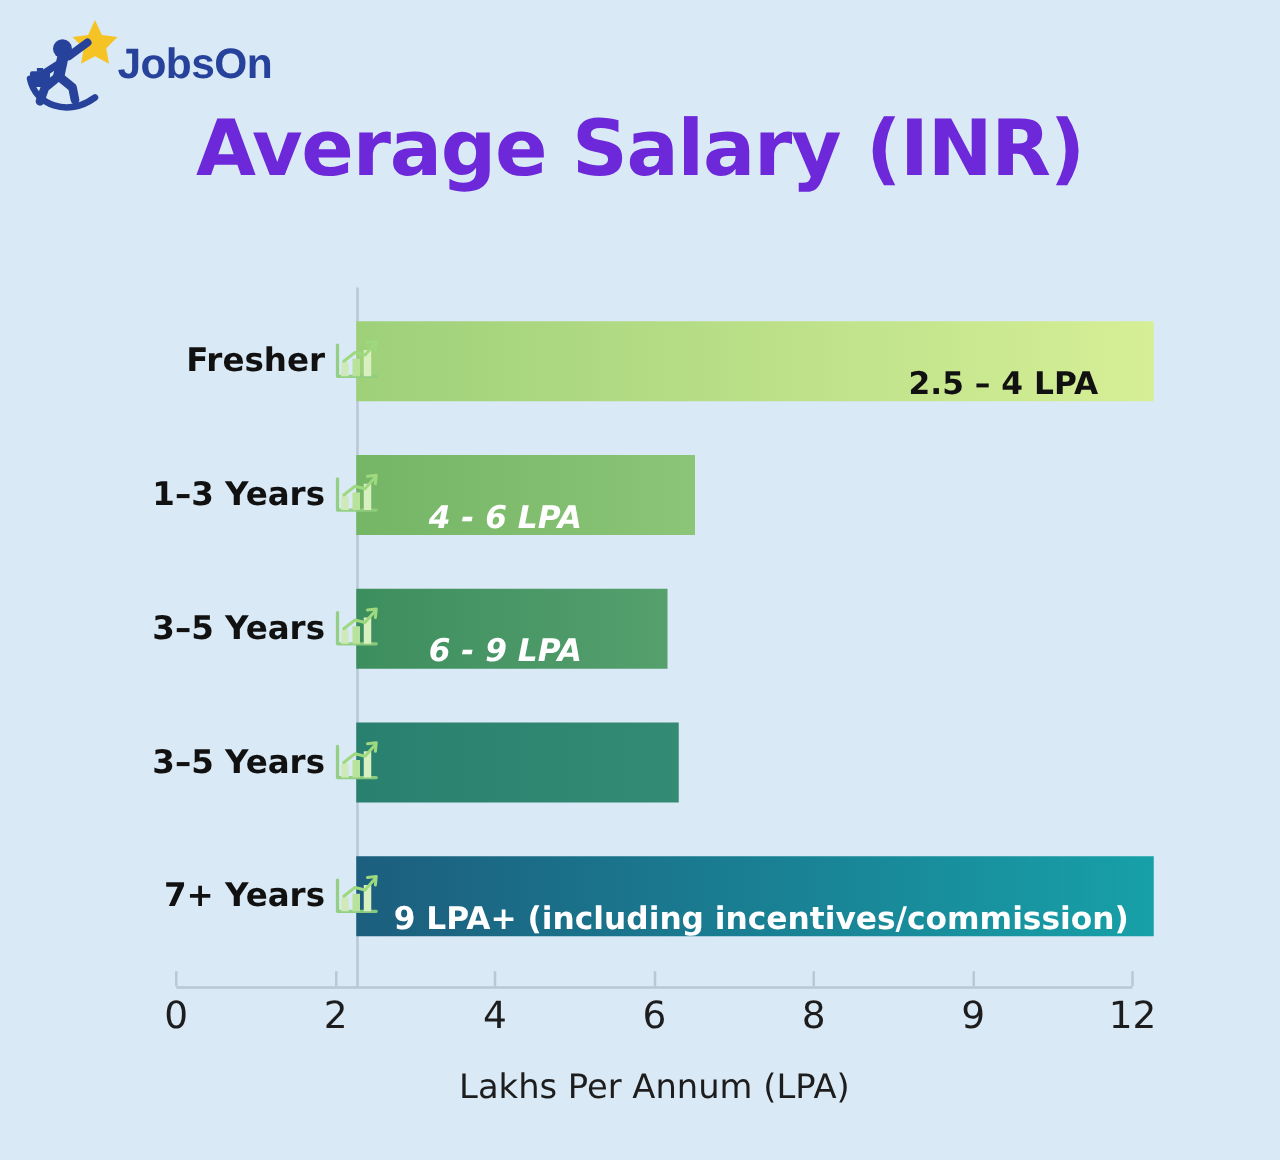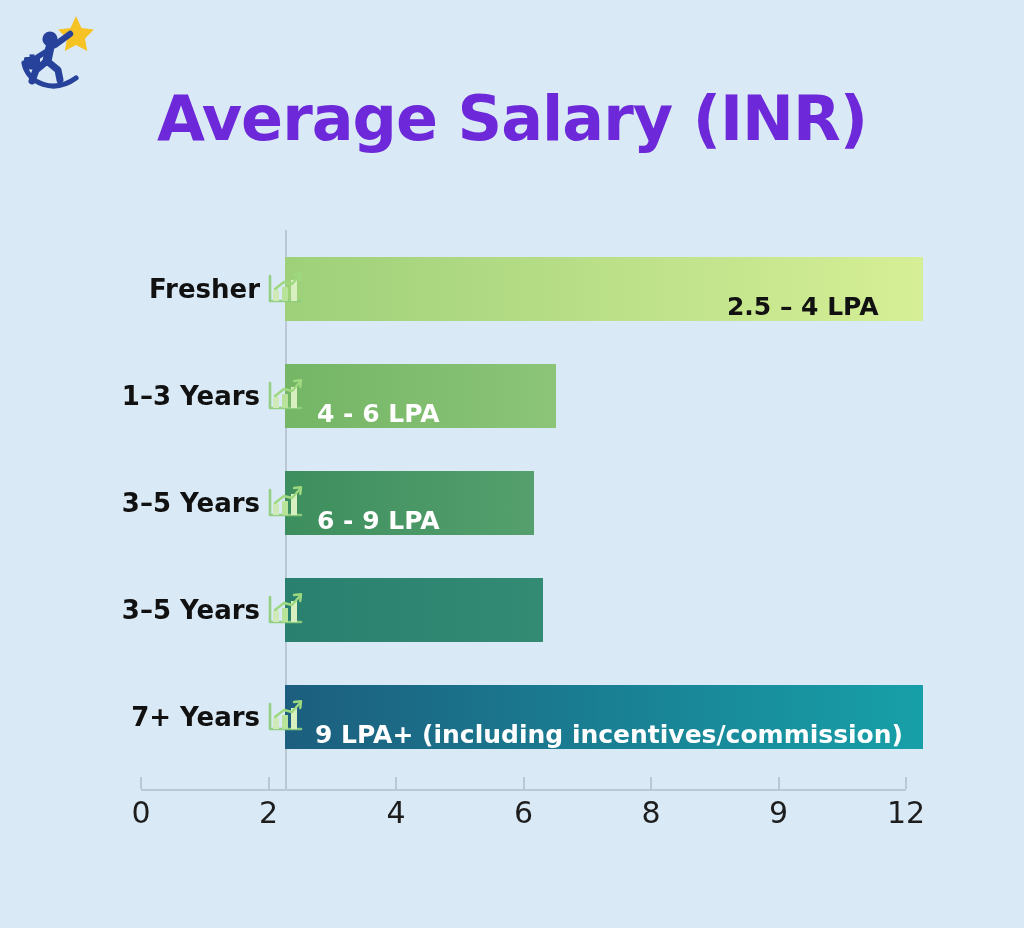--- a/index.html
+++ b/index.html
@@ -111,21 +111,21 @@
     height: 64px;
     display: flex;
     align-items: flex-end;
   }
   .bar-value {
     font-size: 25px;
     font-weight: bold;
     white-space: nowrap;
     font-family: "DejaVu Sans", sans-serif;
   }
-  .bar-value.inside-left { margin-left: 32px; }
+  .bar-value.inside-left { margin-left: 58px; font-style: italic; }
   .bar-value.inside-right {
     margin-left: auto;
     margin-right: 44px;
   }
   .bar-value.tight { margin-left: 30px; }
 
   .growth-icon {
     position: absolute;
     left: -22px;
     top: 26px;
@@ -190,20 +190,21 @@
       <path d="M33,43 L22,50" stroke="#27429a" stroke-width="5.6" fill="none" stroke-linecap="round"></path>
 
       <path d="M33,53 L44,62 L46,72" stroke="#27429a" stroke-width="7" fill="none" stroke-linecap="round" stroke-linejoin="round"></path>
 
       <path d="M33,53 L22,62 L18,73" stroke="#27429a" stroke-width="7" fill="none" stroke-linecap="round" stroke-linejoin="round"></path>
 
       <rect x="10" y="49" width="16" height="12.5" rx="1.6" fill="#27429a"></rect>
       <rect x="15.5" y="46.4" width="5" height="3" fill="#27429a"></rect>
     </svg>
   </span>
+  <span class="logo-text">JobsOn</span>
 </div>
 
 <div id="chart-title">Average Salary (INR)</div>
 
 <div id="plot-area">
 
   <div id="y-axis-line"></div>
   <div id="x-axis-line"></div>
 
   <div id="bars-container">
@@ -316,13 +317,14 @@
       <div class="x-tick" style="left: 778.5px;">
         <div class="tick-mark"></div>
         <div class="tick-label">9</div>
       </div>
       <div class="x-tick" style="left: 906px;">
         <div class="tick-mark"></div>
         <div class="tick-label">12</div>
       </div>
     </div>
 
+  <div id="x-axis-title">Lakhs Per Annum (LPA)</div>
 </div>
 
 </body></html>

